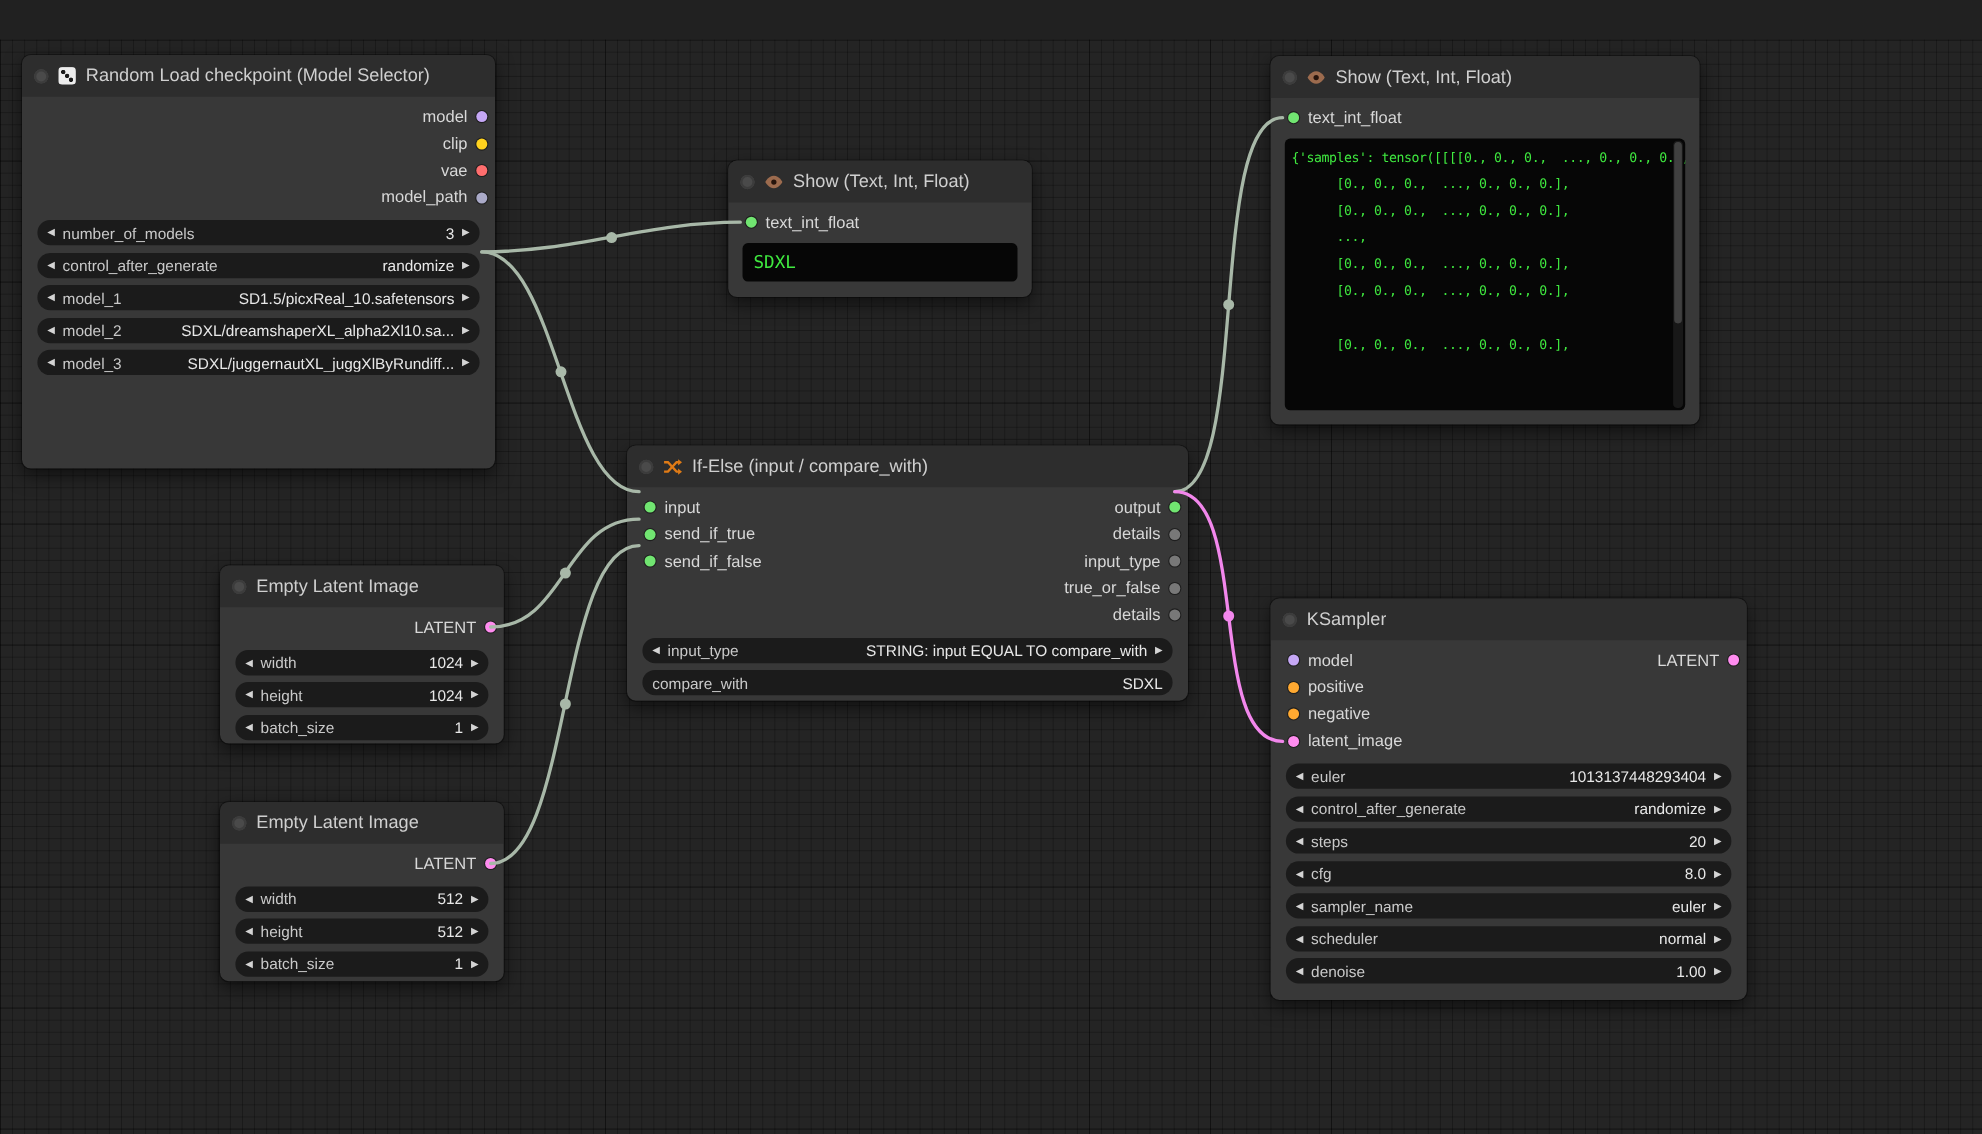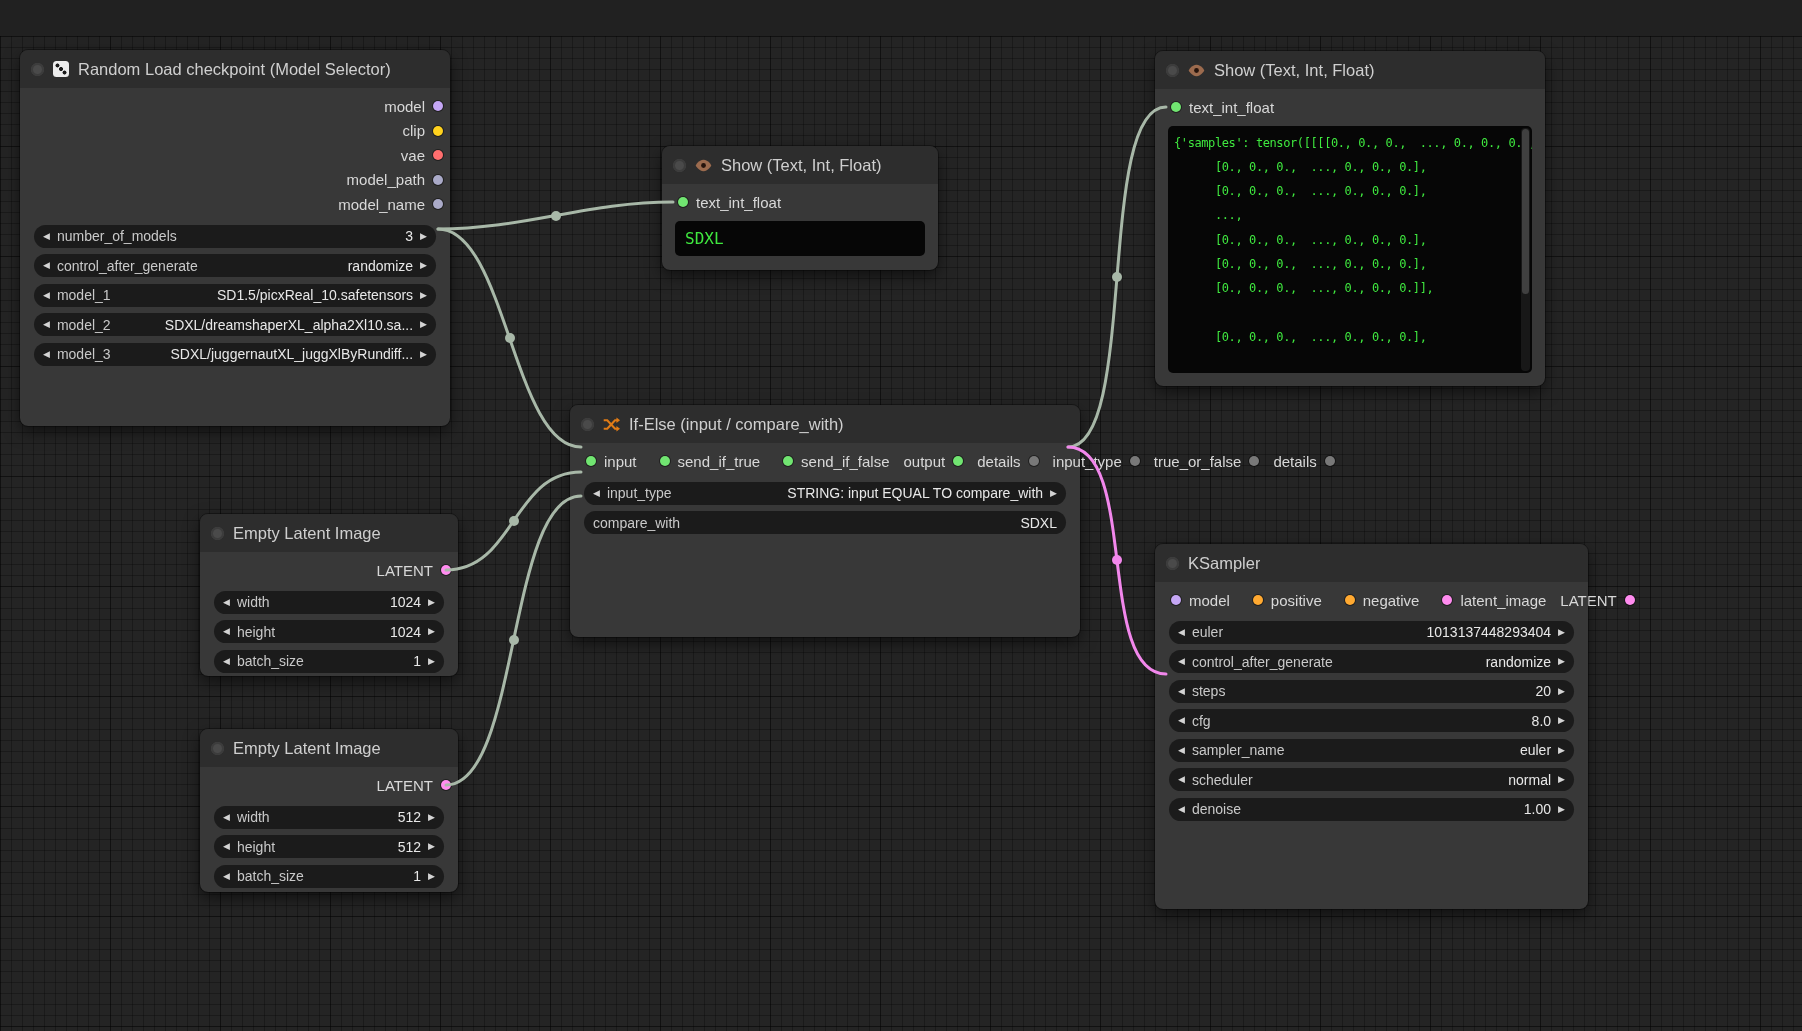--- a/index.html
+++ b/index.html
@@ -30,21 +30,21 @@
         background-image:
           radial-gradient(circle at 28% 28%,#1a1a1a 1.7px,transparent 2.3px),
           radial-gradient(circle at 72% 72%,#1a1a1a 1.7px,transparent 2.3px),
           radial-gradient(circle at 50% 50%,#1a1a1a 1.7px,transparent 2.3px)}
   .slots{padding-top:6px}
   .srow{height:24.5px;display:flex;align-items:center;gap:8px;color:#d8d8d8;font-size:15px}
   .srow.in{justify-content:flex-start;padding-left:16px;padding-right:7px}
   .srow.out{justify-content:flex-end;padding-right:7px;padding-left:7px}
   .pdot{width:10px;height:10px;border-radius:50%;flex:none;box-shadow:0 0 0 1px rgba(0,0,0,.45)}
   .two-col{display:flex;justify-content:space-between;padding-top:6px}
-  .col{display:flex;flex-direction:row}
+  .col{display:flex;flex-direction:column}
   .widgets{padding:8px 14px 0}
   .widget{height:23px;background:#1b1b1b;border-radius:12px;display:flex;align-items:center;
           gap:7px;padding:0 9px;margin-bottom:6.5px;font-size:14px;color:#c9c9c9}
   .warr{font-size:9px;color:#d4d4d4;flex:none;line-height:1}
   .wlabel{white-space:nowrap}
   .wvalue{margin-left:auto;color:#e8e8e8;white-space:nowrap;overflow:hidden;
           text-overflow:ellipsis;text-align:right}
   .display{background:#060606;border-radius:5px;margin:6px 13px 0;overflow:hidden}
   .display.single{height:35px;display:flex;align-items:center;padding:0 10px;
                   font-family:"DejaVu Sans Mono",monospace;font-size:16px}
@@ -92,24 +92,20 @@
         <span class="pdot" style="background: rgb(255, 210, 30);"></span>
       </div>
       <div class="srow out">
         <span>vae</span>
         <span class="pdot" style="background: rgb(255, 110, 110);"></span>
       </div>
       <div class="srow out">
         <span>model_path</span>
         <span class="pdot" style="background: rgb(170, 170, 200);"></span>
       </div>
-      <div class="srow out">
-        <span>model_name</span>
-        <span class="pdot" style="background: rgb(170, 170, 200);"></span>
-      </div>
     </div>
     <div class="widgets">
       <div class="widget">
         <span class="warr">◀</span>
         <span class="wlabel">number_of_models</span>
         <span class="wvalue">3</span>
         <span class="warr">▶</span>
       </div>
       <div class="widget">
         <span class="warr">◀</span>
@@ -175,21 +171,20 @@
         <span>text_int_float</span>
       </div>
     </div>
     <div class="display multi" style="color: rgb(63, 232, 63);">
       <div class="tline">{'samples': tensor([[[[0., 0., 0.,  ..., 0., 0., 0.],</div>
       <div class="tline">      [0., 0., 0.,  ..., 0., 0., 0.],</div>
       <div class="tline">      [0., 0., 0.,  ..., 0., 0., 0.],</div>
       <div class="tline">      ...,</div>
       <div class="tline">      [0., 0., 0.,  ..., 0., 0., 0.],</div>
       <div class="tline">      [0., 0., 0.,  ..., 0., 0., 0.],</div>
-      <div class="tline">      [0., 0., 0.,  ..., 0., 0., 0.]],</div>
       <div class="tline"></div>
       <div class="tline">      [0., 0., 0.,  ..., 0., 0., 0.],</div>
       <div class="vscroll">
         <div class="vthumb"></div>
       </div>
     </div>
   </div>
 
   <div class="node" style="left:570px;top:369px;width:510px;height:232px">
     <div class="nhead">

